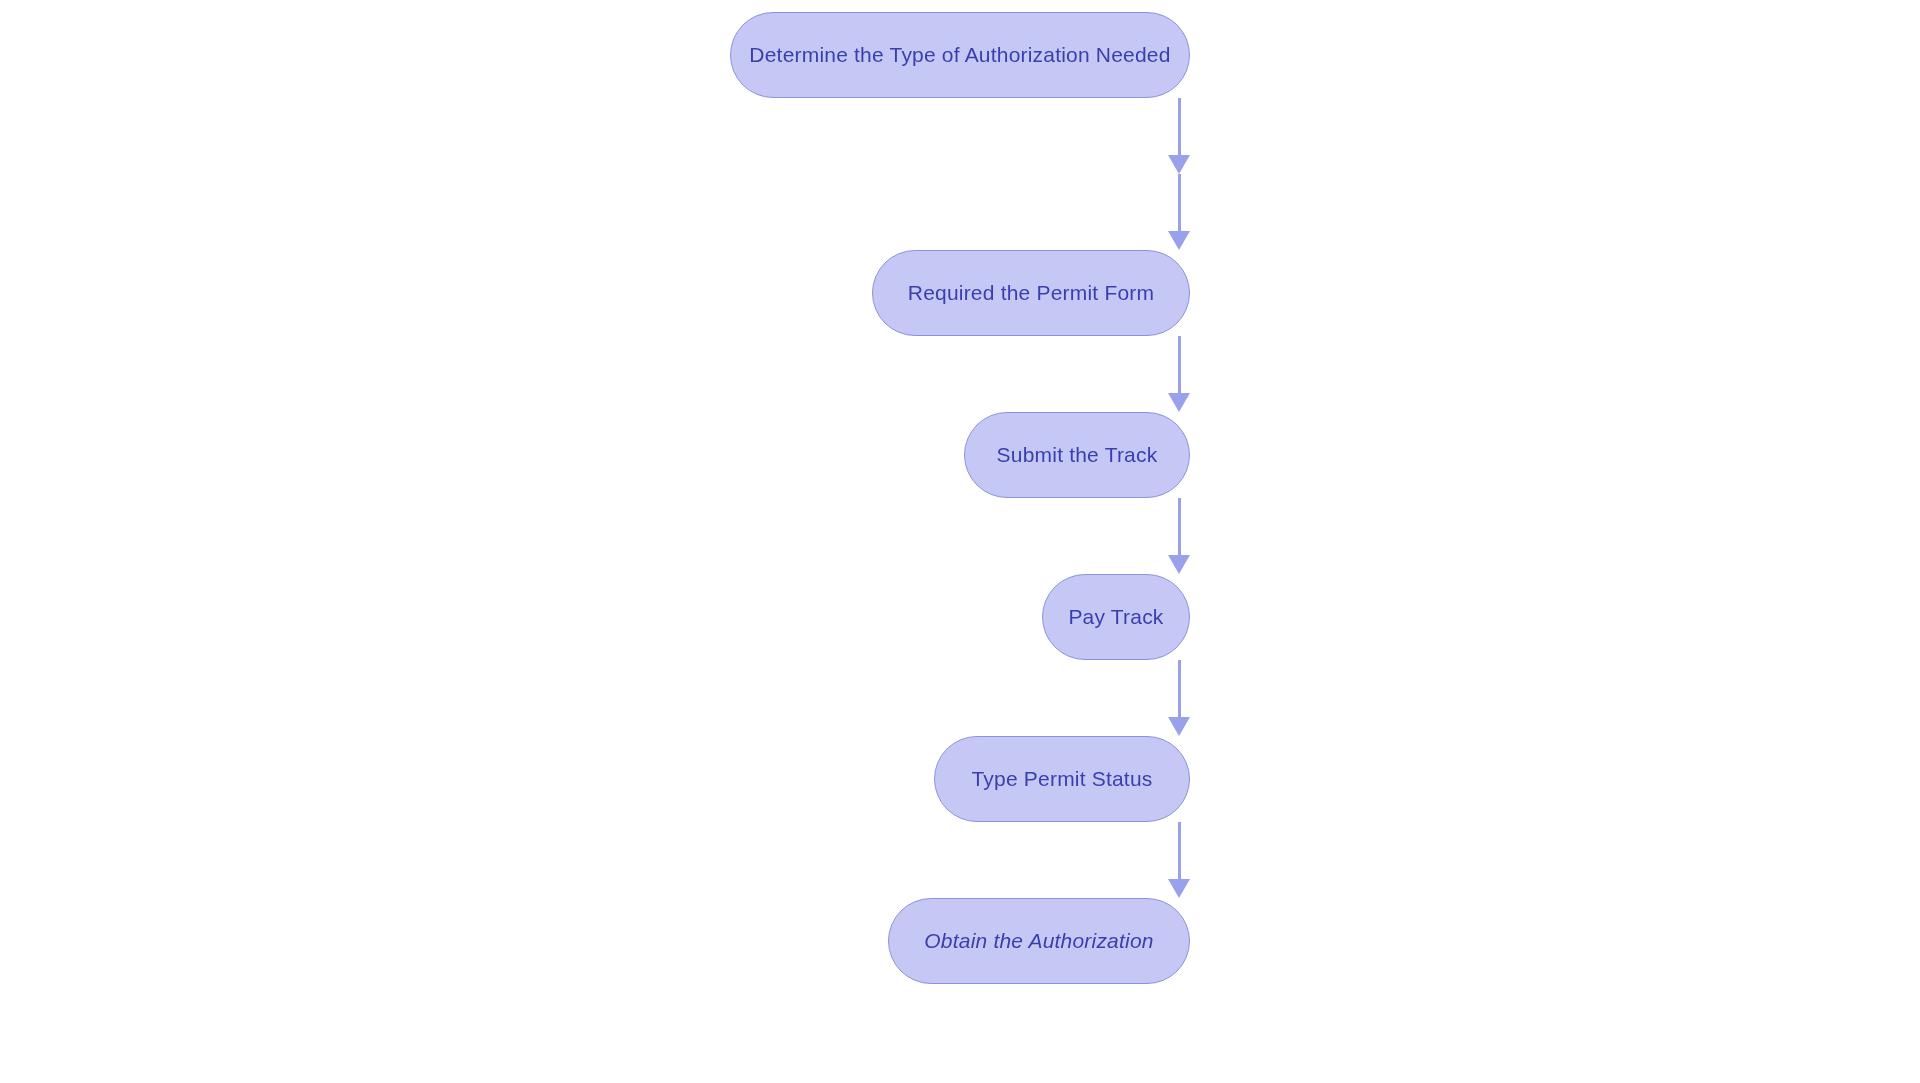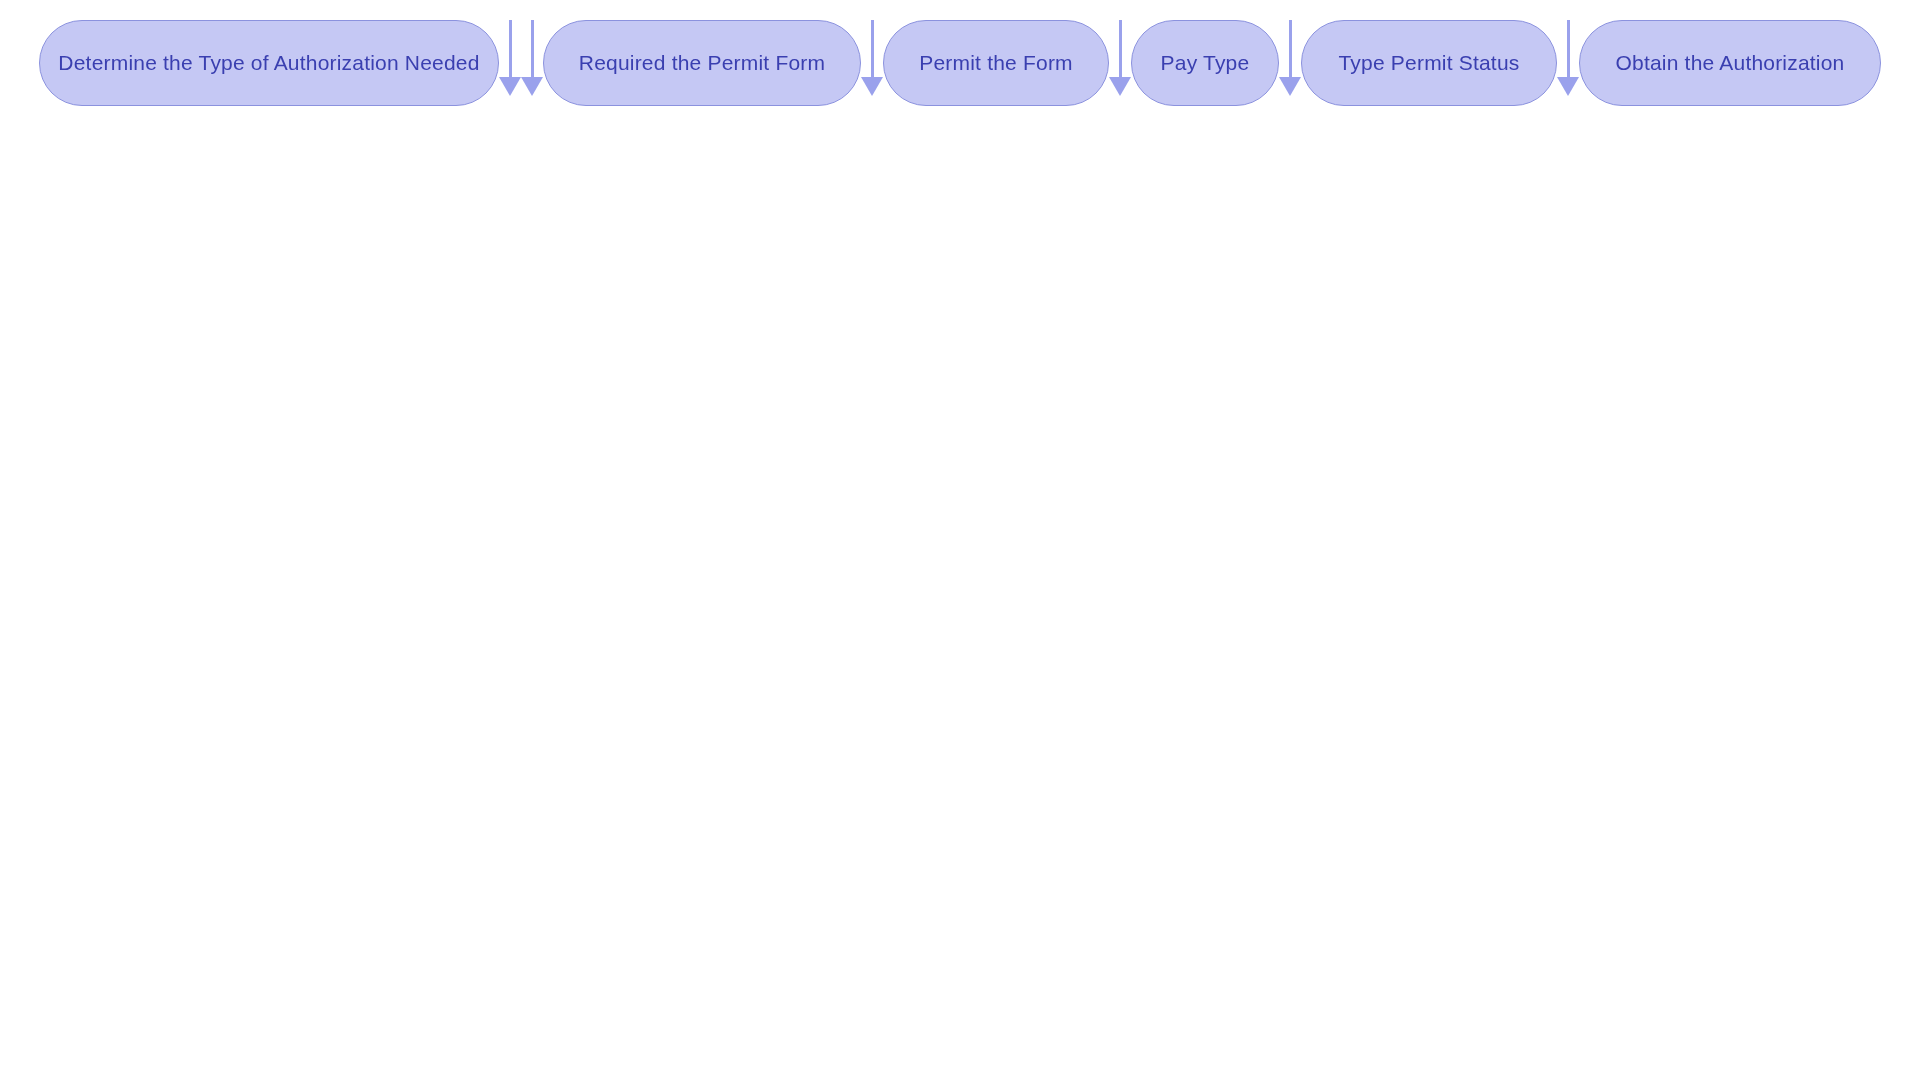--- a/index.html
+++ b/index.html
@@ -12,26 +12,26 @@
     font-family: "Liberation Sans", sans-serif;
   }
   .canvas {
     position: relative;
     width: 1920px;
     height: 1083px;
     background: var(--bg, #ffffff);
   }
   .flow {
     position: absolute;
-    top: 20px;
+    top: 12px;
     left: 50%;
     transform: translateX(-50%);
     display: flex;
-    flex-direction: row;
-    align-items: flex-start;
+    flex-direction: column;
+    align-items: flex-end;
   }
   .node {
     box-sizing: border-box;
     height: 86px;
     border-radius: 44px;
     background: var(--node-fill, #c5c8f4);
     border: 1.5px solid var(--node-border, #8b92de);
     color: var(--node-text, #3a3fb0);
     font-size: 21px;
     letter-spacing: 0.2px;
@@ -40,21 +40,21 @@
     justify-content: center;
     white-space: nowrap;
     text-align: center;
   }
   .n1 { width: 460px; }
   .n2 { width: 378px; }
   .n3 { width: 318px; }
   .n4 { width: 226px; }
   .n5 { width: 148px; }
   .n6 { width: 256px; }
-  .n7 { width: 302px; }
+  .n7 { width: 302px; font-style: italic; }
   .arrow {
     height: 76px;
     display: flex;
     flex-direction: column;
     align-items: center;
   }
   .arrow-line {
     width: 3px;
     flex: 1 1 auto;
     background: var(--arrow, #9aa1ec);
@@ -91,30 +91,30 @@
     <div class="node n3">
       <span>Required the Permit Form</span>
     </div>
 
     <div class="arrow">
       <div class="arrow-line"></div>
       <div class="arrow-head"></div>
     </div>
 
     <div class="node n4">
-      <span>Permit the Form</span>
+      <span>Submit the Track</span>
     </div>
 
     <div class="arrow">
       <div class="arrow-line"></div>
       <div class="arrow-head"></div>
     </div>
 
     <div class="node n5">
-      <span>Pay Type</span>
+      <span>Pay Track</span>
     </div>
 
     <div class="arrow">
       <div class="arrow-line"></div>
       <div class="arrow-head"></div>
     </div>
 
     <div class="node n6">
       <span>Type Permit Status</span>
     </div>

